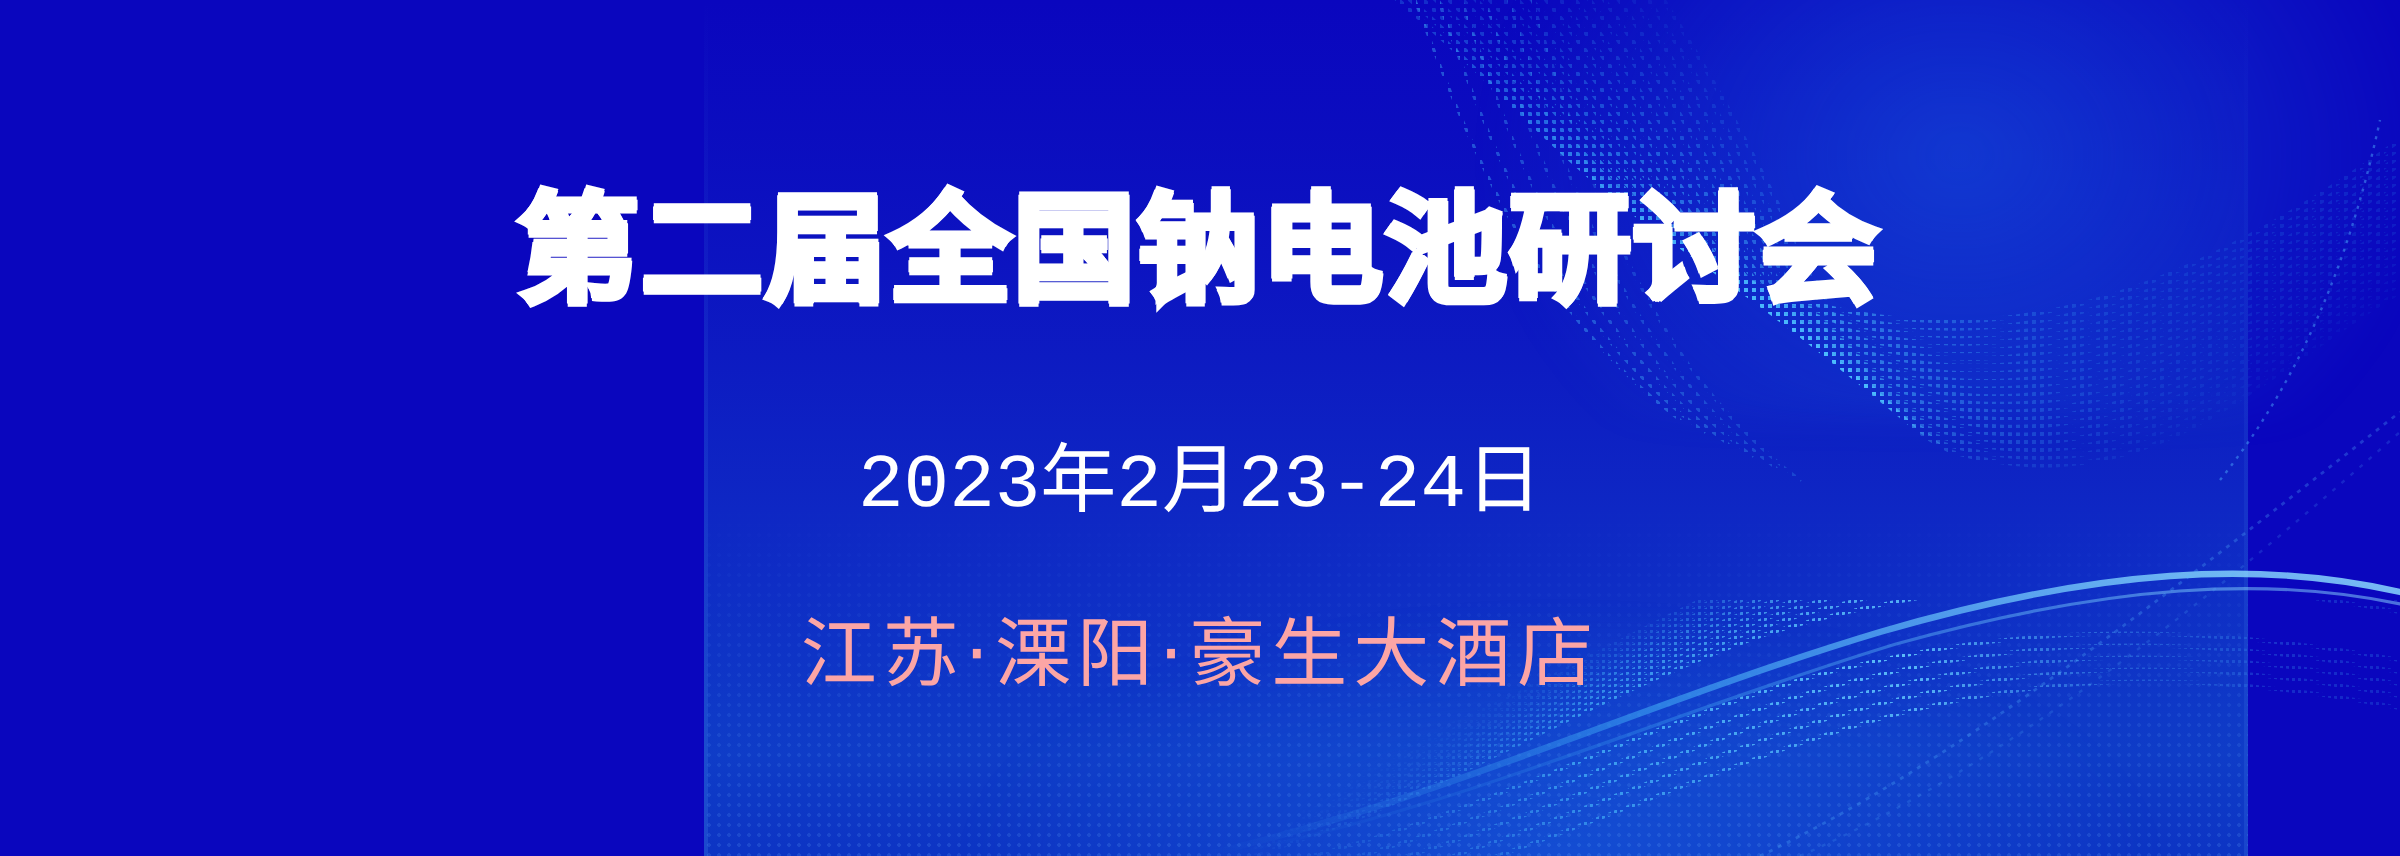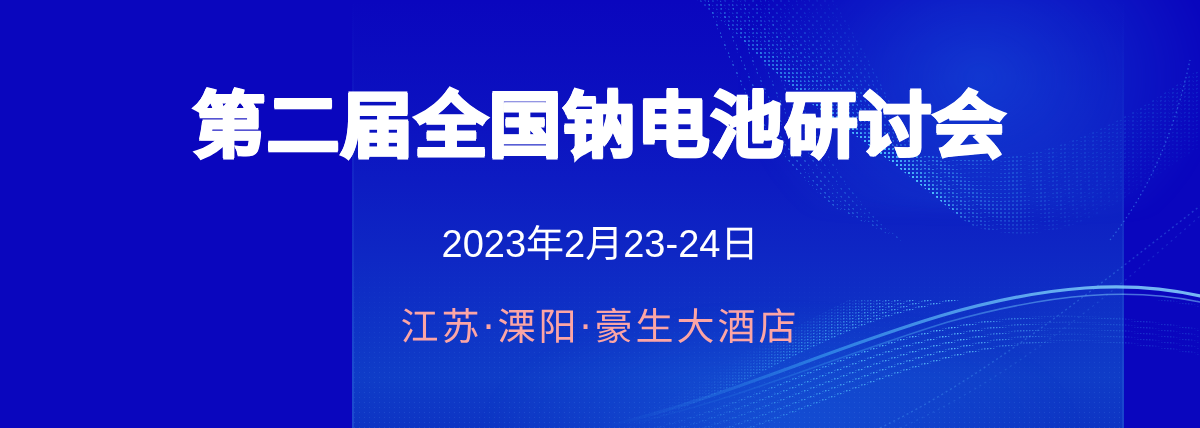--- a/index.html
+++ b/index.html
@@ -111,21 +111,21 @@
     inset: 0;
   }
 
   .title {
     position: absolute;
     left: 0;
     right: 0;
     top: 78px;
     text-align: center;
     color: #ffffff;
-    font-size: 72px;
+    font-size: 60px;
     line-height: 96px;
     font-weight: 700;
     letter-spacing: 2px;
     font-family: "DejaVu Sans", "Liberation Sans", sans-serif;
     -webkit-text-stroke: 3.2px #ffffff;
     text-shadow:
        0 0 1px #fff,
        1px 0 0 #fff, -1px 0 0 #fff,
        0 1px 0 #fff, 0 -1px 0 #fff,
        2px 0 0 #fff, -2px 0 0 #fff;
@@ -136,21 +136,21 @@
     position: absolute;
     left: 0;
     right: 0;
     top: 222px;
     text-align: center;
     color: #ffffff;
     font-size: 38px;
     line-height: 44px;
     font-weight: 400;
     letter-spacing: 0px;
-    font-family: Liberation Sans, sans-serif;
+    font-family: Liberation Mono, monospace;
     white-space: nowrap;
   }
 
   .venue {
     position: absolute;
     left: 0;
     right: 0;
     top: 304px;
     text-align: center;
     color: #fca5a5;

